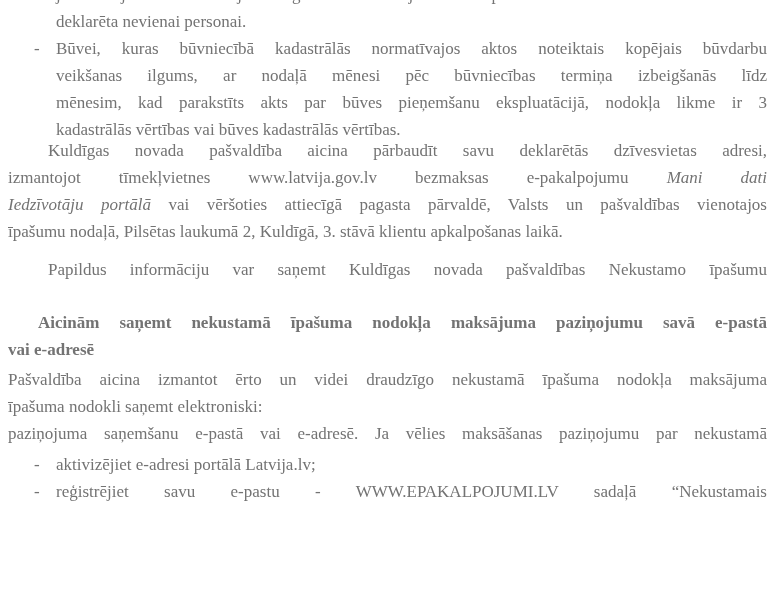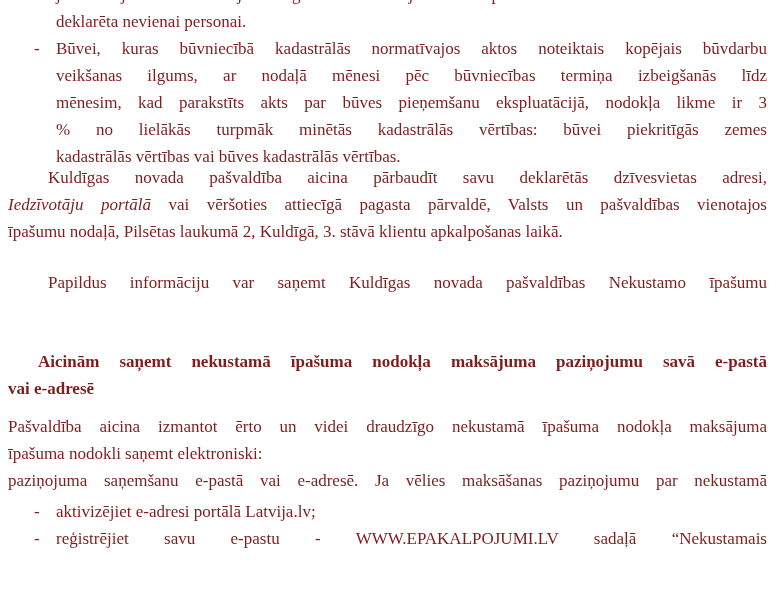--- a/index.html
+++ b/index.html
@@ -4,21 +4,21 @@
 <style>
   html, body { margin: 0; padding: 0; background: #ffffff; }
   .page {
     position: relative;
     width: 776px;
     height: 600px;
     overflow: hidden;
     box-sizing: border-box;
     padding: 0 9px 0 8px;
     background: #ffffff;
-    color: #7f1d1d;
+    color: #737373;
     font-family: "Liberation Serif", "DejaVu Serif", serif;
     font-size: 17px;
   }
   .block { margin: 0; }
   .ln {
     height: 27px;
     line-height: 27px;
     overflow: hidden;
     position: relative;
     white-space: normal;
@@ -29,45 +29,45 @@
   
   .hang .ln { padding-left: 48px; }
   .marker { position: absolute; left: 26px; top: 0; }
   
   .indent40 .ln:first-child { padding-left: 40px; }
   .indent30 .ln:first-child { padding-left: 30px; }
   .heading { font-weight: bold; }
   
   .mtA  { margin-top: -19px; }  
   .mtP1 { margin-top: -6px; }
-  .mtP2 { margin-top: 24px; }
-  .mtH  { margin-top: 52px; }
-  .mtP3 { margin-top: 11px; }
+  .mtP2 { margin-top: 11px; }
+  .mtH  { margin-top: 26px; }
+  .mtP3 { margin-top: 3px; }
   .mtL  { margin-top: 4px; }
   .mt0  { margin-top: 0; }
 </style>
 </head>
 <body>
 
 <div class="page">
   <div class="block hang mtA">
       <div class="ln just"><span>ja objektā taksācijas gada 1. janvārī plkst. 0.00 dzīvesvieta nav</span></div>
       <div class="ln left"><span>deklarēta nevienai personai.</span></div>
     </div>
 
   <div class="block hang mt0">
       <div class="ln just"><span class="marker">-</span><span>Būvei, kuras būvniecībā kadastrālās normatīvajos aktos noteiktais kopējais būvdarbu</span></div>
       <div class="ln just"><span>veikšanas ilgums, ar nodaļā mēnesi pēc būvniecības termiņa izbeigšanās līdz</span></div>
       <div class="ln just"><span>mēnesim, kad parakstīts akts par būves pieņemšanu ekspluatācijā, nodokļa likme ir 3</span></div>
-      <div class="ln just"><span>% no lielākās turpmāk minētās kadastrālās vērtības: būvei piekritīgās zemes</span></div>
       <div class="ln left"><span>kadastrālās vērtības vai būves kadastrālās vērtības.</span></div>
     </div>
 
   <div class="block indent40 mtP1">
       <div class="ln just"><span>Kuldīgas novada pašvaldība aicina pārbaudīt savu deklarētās dzīvesvietas adresi,</span></div>
+      <div class="ln just"><span>izmantojot tīmekļvietnes www.latvija.gov.lv bezmaksas e-pakalpojumu </span><span class="it">Mani dati</span></div>
       <div class="ln just"><span class="it">Iedzīvotāju portālā</span><span> vai vēršoties attiecīgā pagasta pārvaldē, Valsts un pašvaldības vienotajos</span></div>
       <div class="ln left"><span>īpašumu nodaļā, Pilsētas laukumā 2, Kuldīgā, 3. stāvā klientu apkalpošanas laikā.</span></div>
     </div>
 
   <div class="block indent40 mtP2">
       <div class="ln just"><span>Papildus informāciju var saņemt Kuldīgas novada pašvaldības Nekustamo īpašumu</span></div>
     </div>
 
   <div class="block heading indent30 mtH">
       <div class="ln just"><span>Aicinām saņemt nekustamā īpašuma nodokļa maksājuma paziņojumu savā e-pastā</span></div>

